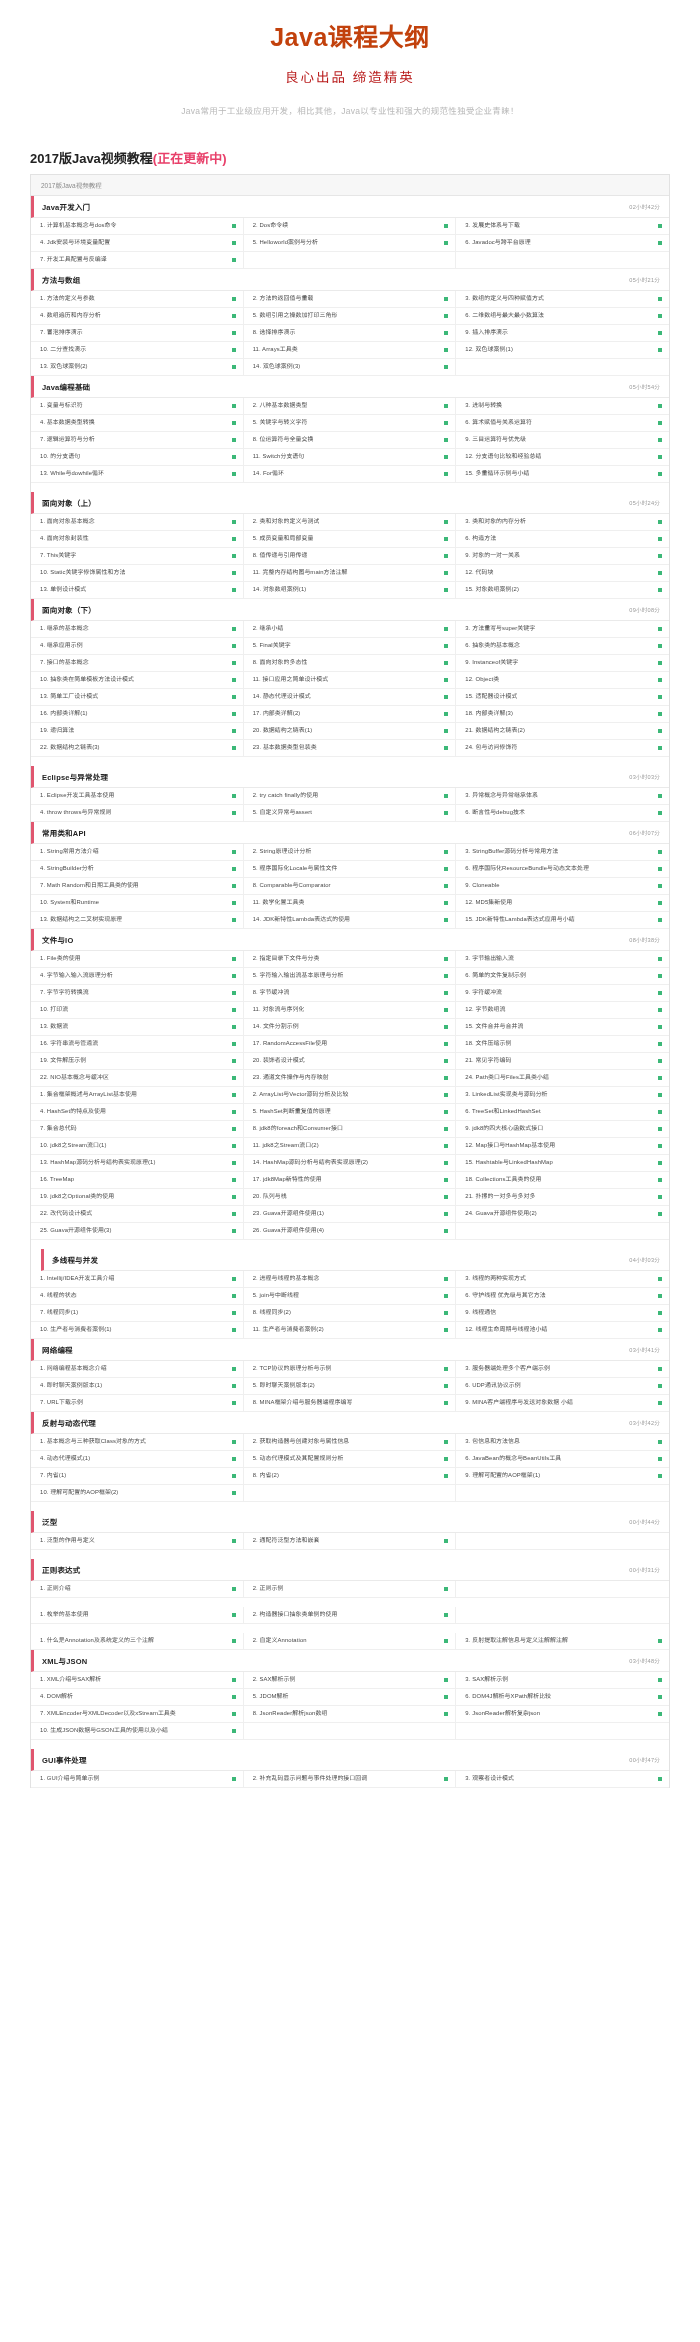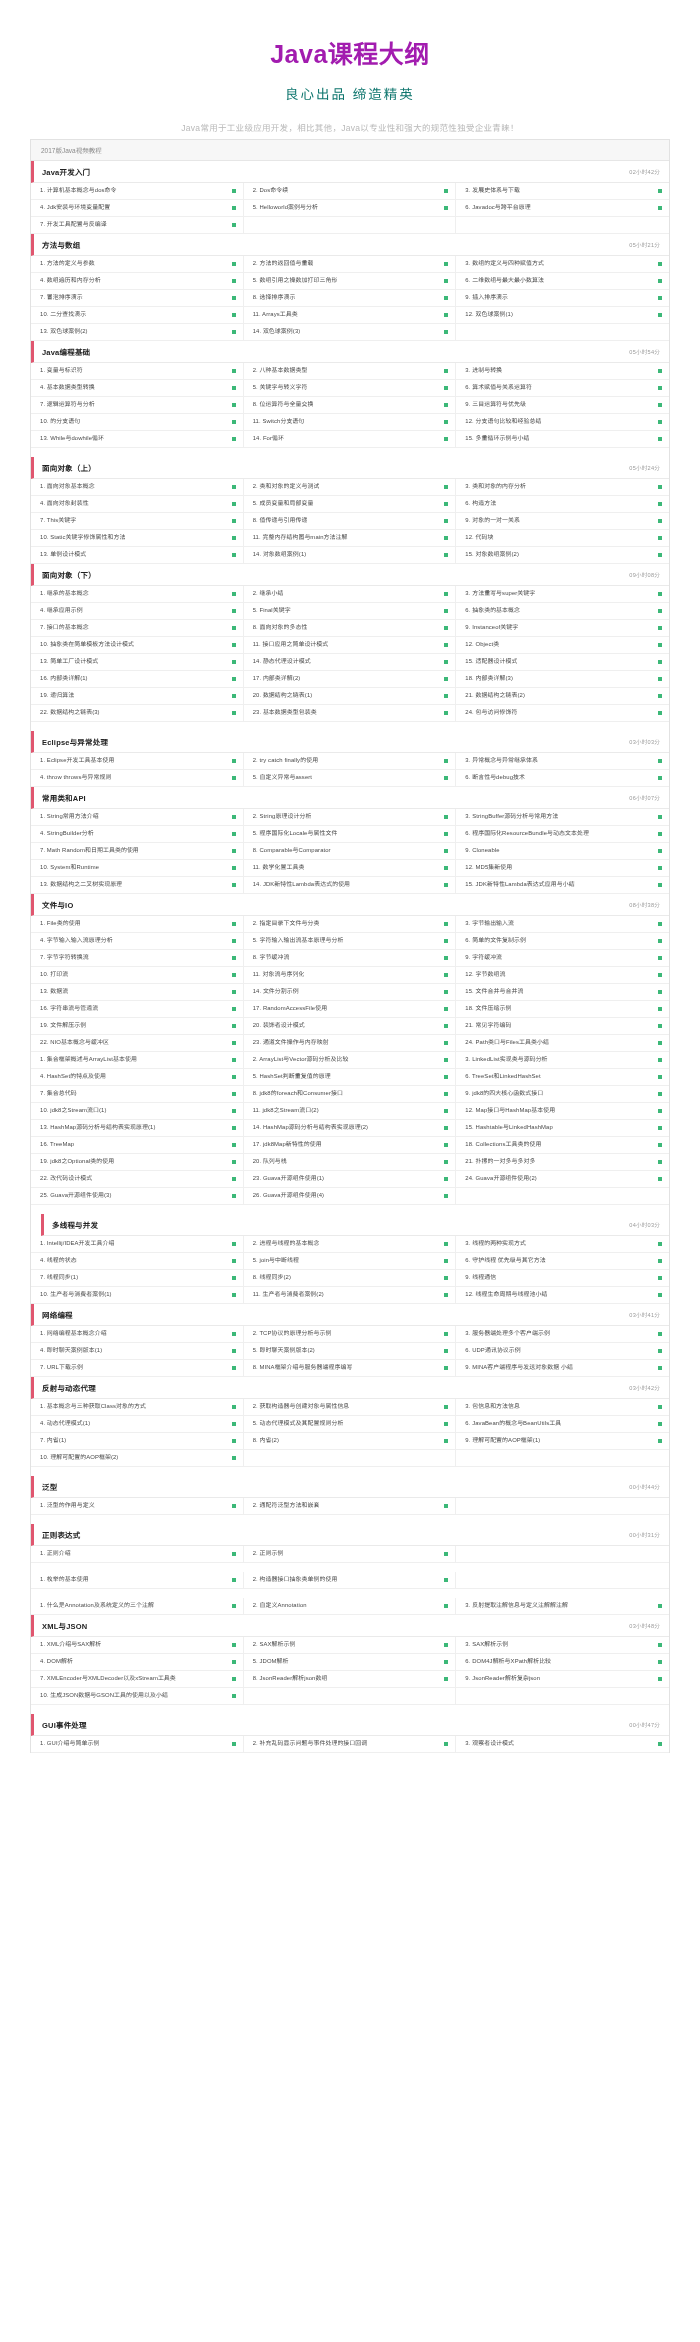--- a/index.html
+++ b/index.html
@@ -12,28 +12,28 @@
   }
   body { width: 700px; }
 
   .page { width: 700px; margin: 0 auto; }
 
   
   .hero { padding: 22px 0 6px; text-align: center; }
   .hero-title {
     font-size: 25px;
     font-weight: bold;
-    color: #a21caf;
+    color: #c2410c;
     letter-spacing: 0.5px;
-    margin: 17px 0 14px;
+    margin: 0 0 14px;
     line-height: 1.2;
   }
   .hero-sub {
     font-size: 13.5px;
-    color: #0f766e;
+    color: #b91c1c;
     margin: 0 0 18px;
     letter-spacing: 2px;
   }
   .hero-desc {
     font-size: 8.5px;
     color: #b9b9b9;
     margin: 0;
     letter-spacing: 0.3px;
   }
 
@@ -120,20 +120,23 @@
 <body>
 
 <div class="page">
 
   <header class="hero">
     <h1 class="hero-title">Java课程大纲</h1>
     <div class="hero-sub">良心出品 缔造精英</div>
     <div class="hero-desc">Java常用于工业级应用开发，相比其他，Java以专业性和强大的规范性独受企业青睐！</div>
   </header>
 
+  <div class="outline-head">
+    <span>2017版Java视频教程</span><span class="pending">(正在更新中)</span>
+  </div>
 
   <div class="card">
     <div class="card-top">2017版Java视频教程</div>
     <div id="groups-container">
         <div>
           <div class="group-head" style="border-left-color: rgb(224, 86, 111);">
             <span class="group-name">Java开发入门</span>
             <span class="group-dur">02小时42分</span>
           </div>
           <div class="row">

